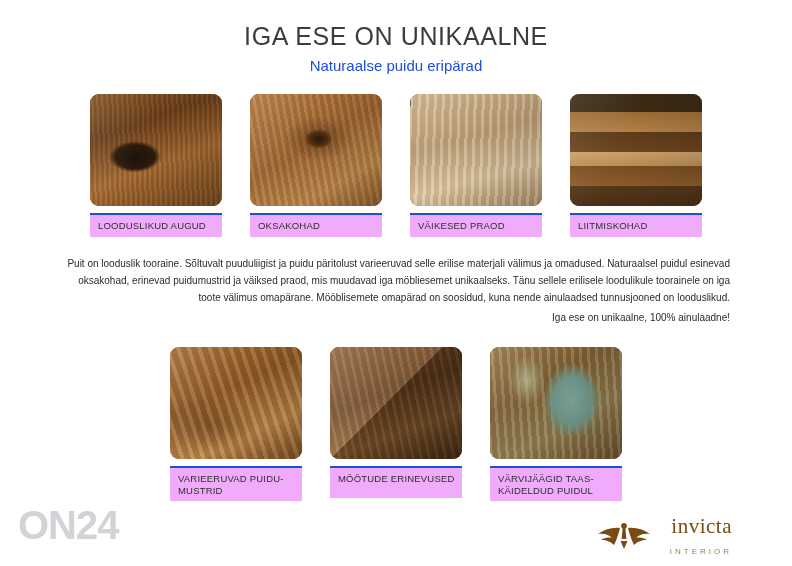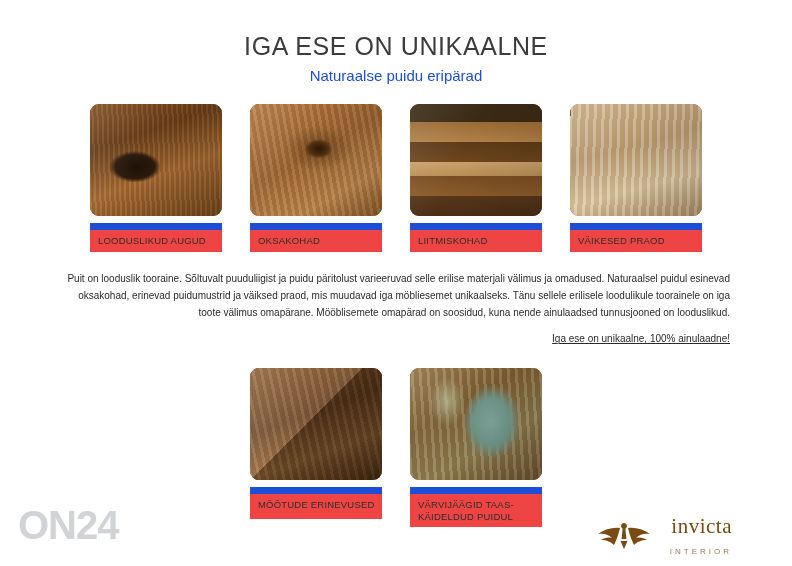--- a/index.html
+++ b/index.html
@@ -10,21 +10,21 @@
     font-family: "Liberation Sans", sans-serif;
     overflow: hidden;
   }
   .page {
     position: relative;
     width: 792px; height: 566px;
     background: #ffffff;
   }
 
   
-  .header { text-align: center; padding-top: 32px; }
+  .header { text-align: center; padding-top: 22px; }
   .title {
     font-size: 25px;
     letter-spacing: 0.6px;
     color: #3c3c3c;
     font-weight: normal;
     margin: 0;
   }
   .subtitle {
     font-size: 15px;
     color: #1d4ed8;
@@ -42,41 +42,41 @@
   .cell { width: 132px; }
   .thumb {
     width: 132px; height: 112px;
     border-radius: 9px;
     overflow: hidden;
     position: relative;
     background: #8a5a33;
   }
   .caption {
     margin-top: 7px;
-    background: #ef4444;
-    border-top: 7px solid #1d4ed8;
+    background: #f0abfc;
+    border-top: 2px solid #1d4ed8;
     font-size: 9.5px;
     color: #2e2e2e;
     padding: 5px 6px 5px 8px;
     line-height: 1.25;
     min-height: 22px;
     letter-spacing: .2px;
   }
   .caption.two-line { min-height: 32px; }
 
   
   .body-text {
     margin: 18px 62px 0 62px;
     font-size: 10px;
     line-height: 1.72;
     color: #2b2b2b;
     text-align: right;
   }
   .body-text p { margin: 0; }
-  .body-text p + p { margin-top: 9px; text-decoration: underline; }
+  .body-text p + p { margin-top: 3px; }
 
   
   .footer {
     position: absolute;
     left: 0; right: 0; bottom: 0;
     height: 66px;
   }
   .watermark {
     position: absolute;
     left: 18px; bottom: 18px;
@@ -203,40 +203,48 @@
     </div>
     <div class="cell">
       <div class="thumb">
         <div class="w-grain tx2"></div>
           <div class="sheen"></div>
       </div>
       <div class="caption">OKSAKOHAD</div>
     </div>
     <div class="cell">
       <div class="thumb">
+        <div class="w-grain tx4"></div>
+          <div class="sheen"></div>
+      </div>
+      <div class="caption">VÄIKESED PRAOD</div>
+    </div>
+    <div class="cell">
+      <div class="thumb">
         <div class="w-grain tx3"></div>
           <div class="sheen"></div>
       </div>
       <div class="caption">LIITMISKOHAD</div>
-    </div>
-    <div class="cell">
-      <div class="thumb">
-        <div class="w-grain tx4"></div>
-          <div class="sheen"></div>
-      </div>
-      <div class="caption">VÄIKESED PRAOD</div>
     </div>
   </div>
 
   <div class="body-text">
     <p>Puit on looduslik tooraine. Sõltuvalt puuduliigist ja puidu päritolust varieeruvad selle erilise materjali välimus ja omadused. Naturaalsel puidul esinevad oksakohad, erinevad puidumustrid ja väiksed praod, mis muudavad iga möbliesemet unikaalseks. Tänu sellele erilisele loodulikule toorainele on iga toote välimus omapärane. Mööblisemete omapärad on soosidud, kuna nende ainulaadsed tunnusjooned on looduslikud.</p>
     <p>Iga ese on unikaalne, 100% ainulaadne!</p>
   </div>
 
   <div class="row">
+    <div class="cell">
+      <div class="thumb">
+        <div class="w-grain tx5"></div>
+          <div class="sheen"></div>
+      </div>
+      <div class="caption two-line" style="white-space:pre-line">VARIEERUVAD PUIDU-
+MUSTRID</div>
+    </div>
     <div class="cell">
       <div class="thumb">
         <div class="w-grain tx8"></div>
           <div class="sheen"></div>
       </div>
       <div class="caption two-line" style="white-space:pre-line">MÕÕTUDE ERINEVUSED</div>
     </div>
     <div class="cell">
       <div class="thumb">
         <div class="w-grain tx7"></div>

